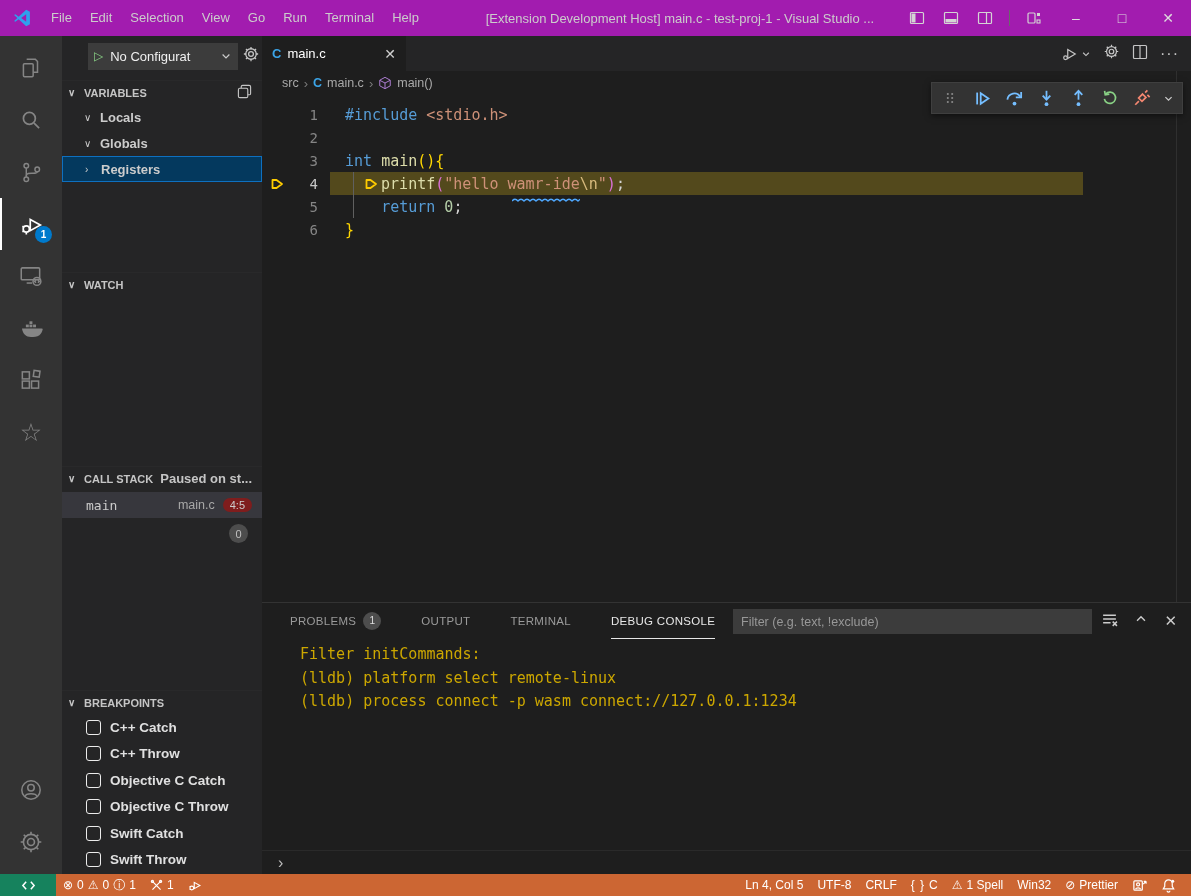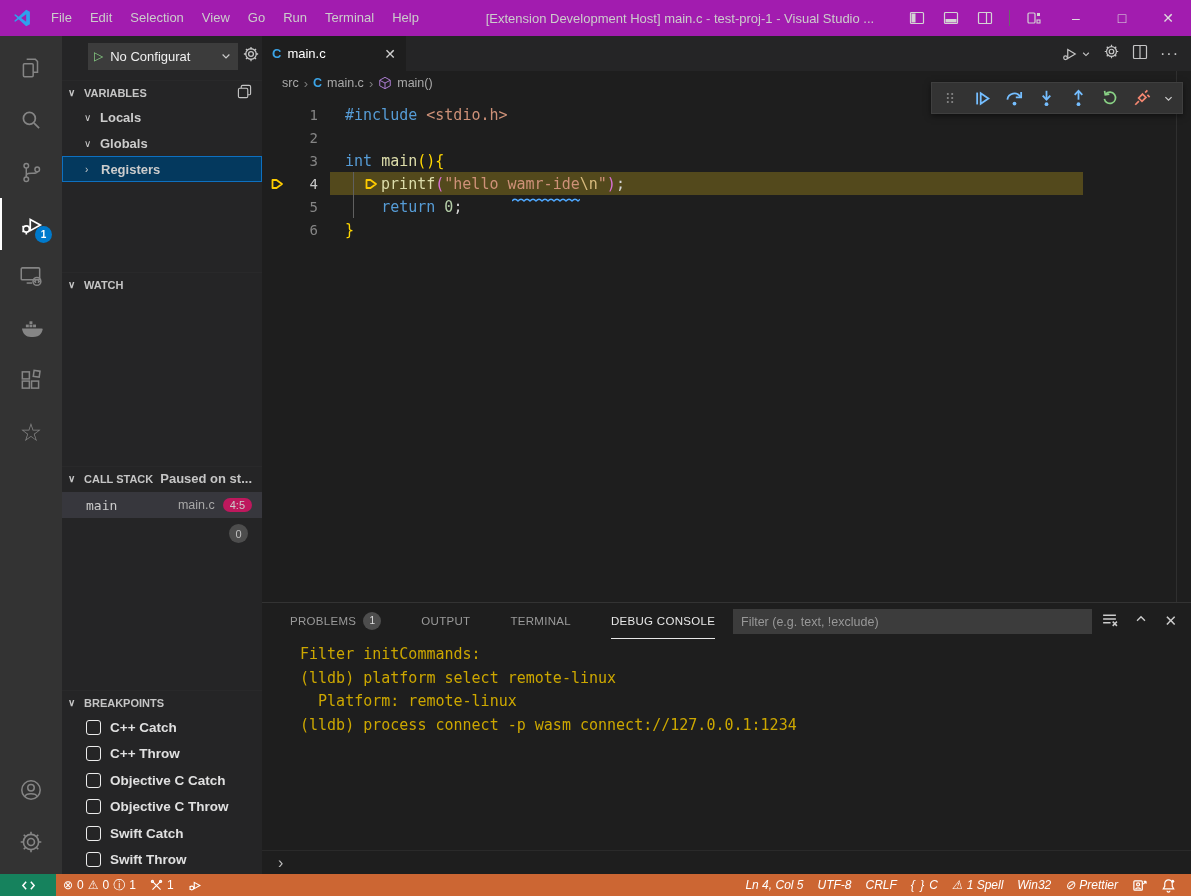--- a/index.html
+++ b/index.html
@@ -37,21 +37,21 @@
   .sec-hdr { position:absolute; left:0; right:0; height:24px; display:flex; align-items:center; font-size:11px; font-weight:bold; color:#c5c5c5; padding-left:6px; border-top:1px solid #3c3c3c33; }
   .sec-hdr .chev { font-size:10px; margin-right:4px; color:#c5c5c5; width:12px; }
   .sec-hdr .hdr-right { margin-left:auto; margin-right:10px; font-size:13px; white-space:nowrap; }
   .tree-row { position:absolute; left:0; right:0; height:26px; display:flex; align-items:center; padding-left:22px; font-weight:bold; color:#cccccc; }
   .tree-row .chev { font-size:10px; width:16px; color:#cccccc; font-weight:normal; }
   .tree-row.selected { background:#04395e; border:1px solid #0e70c0; }
   .stack-row { position:absolute; left:0; right:0; height:26px; background:#37373d; display:flex; align-items:center; padding:0 10px 0 24px; font-weight:normal; }
   .stack-fn { font-family:"DejaVu Sans Mono", monospace; font-size:13px; color:#cccccc; }
   .stack-right { margin-left:auto; display:flex; align-items:center; gap:8px; }
   .stack-file { color:#a8a8a8; font-size:12.5px; }
-  .pill { background:#be185d; color:#cccccc; font-size:11px; border-radius:9px; padding:1px 7px; }
+  .pill { background:#7f1d1d; color:#cccccc; font-size:11px; border-radius:9px; padding:1px 7px; }
   .zero-badge { position:absolute; right:14px; width:19px; height:19px; border-radius:50%; background:#4d4d4d; color:#c0c0c0; font-size:11px; display:flex; align-items:center; justify-content:center; }
   .bp-row { position:absolute; left:0; right:0; height:26px; display:flex; align-items:center; padding-left:24px; color:#e0e0e0; font-size:13.5px;font-weight:bold; }
   .bp-box { width:15px; height:15px; border:1.5px solid #ececec; border-radius:3px; margin-right:9px; background:transparent; }
 
   
   .editor-col { flex:1; display:flex; flex-direction:column; min-width:0; }
   .tabbar { height:35px; background:#252526; display:flex; align-items:stretch; }
   .tab { width:144px; background:#1e1e1e; display:flex; align-items:center; padding:0 10px; font-size:13px; color:#ffffff; }
   .tab .c-ico { color:#3ba4e7; font-weight:bold; font-size:13px; margin-right:6px; }
   .tab .close { margin-left:auto; color:#d0d0d0; font-size:14px; }
@@ -89,21 +89,21 @@
   .panel-hdr-icons { position:absolute; right:14px; top:0; height:36px; display:flex; align-items:center; gap:16px; color:#cccccc; }
   .console { padding:6px 0 0 38px; font-family:"DejaVu Sans Mono", monospace; font-size:15px; color:#cca700; }
   .console div { height:23.5px; white-space:pre; }
   .console-input { position:absolute; left:0; right:0; bottom:0; height:24px; border-top:1px solid #3c3c3c66; display:flex; align-items:center; padding-left:16px; color:#c8c8c8; font-size:13px; }
 
   
   .statusbar { height:22px; background:#cc6633; display:flex; align-items:center; color:#ffffff; font-size:12px; }
   .sb-remote { width:56px; height:22px; background:#16825d; display:flex; align-items:center; justify-content:center; }
   .sb-item { display:flex; align-items:center; gap:4px; padding:0 7px; height:22px; white-space:nowrap; }
   .sb-left { display:flex; align-items:center; }
-  .sb-right { margin-left:auto; display:flex; align-items:center; padding-right:8px;font-style:italic; }
+  .sb-right { margin-left:auto; display:flex; align-items:center; padding-right:8px; }
   .sb-glyph { font-size:12px; }
   .braces { position:relative; font-size:12px; letter-spacing:1px; }
 </style>
 </head>
 <body>
 
 <div class="window">
 
   <div class="titlebar">
     <svg class="vscode-logo" viewBox="0 0 24 24">
@@ -505,21 +505,20 @@
           <span>
             <svg width="14" height="14" viewBox="0 0 16 16" fill="none" stroke="#cccccc" stroke-width="1.6">
                 <path d="M3.5 10 L8 5.5 L12.5 10"></path>
               </svg>
           </span>
           <span style="font-size:15px;">✕</span>
         </div>
         <div class="console" id="console-lines">
             <div>Filter initCommands:</div>
             <div>(lldb) platform select remote-linux</div>
-            <div>  Platform: remote-linux</div>
             <div>(lldb) process connect -p wasm connect://127.0.0.1:1234</div>
           </div>
         <div class="console-input">
           <span style="font-size:16px;color:#bdbdbd;">›</span>
         </div>
       </div>
     </div>
   </div>
 
   <div class="statusbar">

